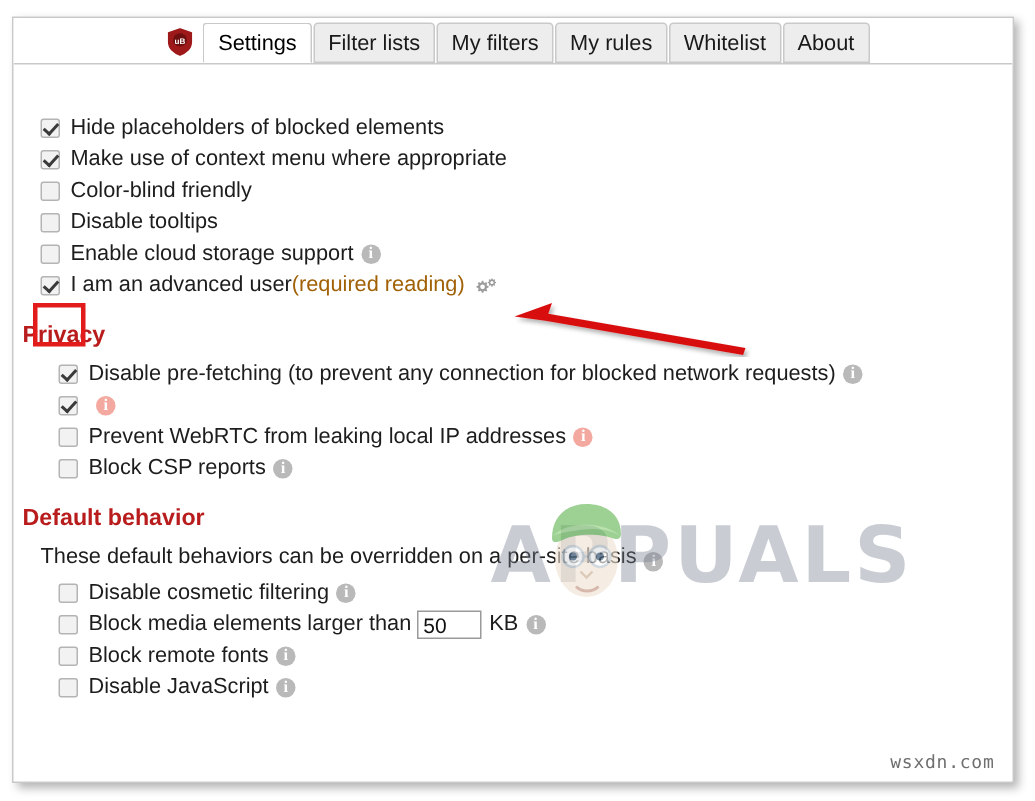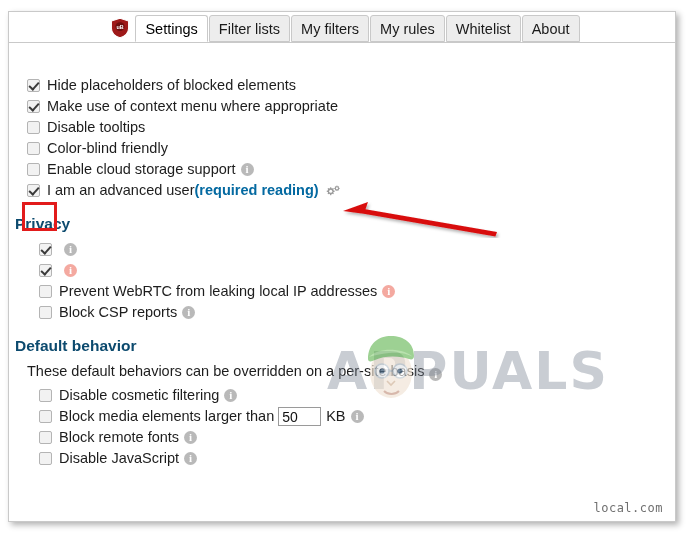--- a/index.html
+++ b/index.html
@@ -116,23 +116,22 @@
     width: 4px;
     height: 8px;
     border: solid #3a3a3a;
     border-width: 0 2px 2px 0;
     transform: rotate(42deg);
   }
 
   .lbl { color: #1d1d1d; }
 
   a.link {
-    color: #0369a1;
+    color: #a16207;
     text-decoration: none;
-    font-weight: bold;
   }
 
   
   .info {
     display: inline-block;
     width: 13px;
     height: 13px;
     min-width: 13px;
     border-radius: 50%;
     background: #b9b9b9;
@@ -152,21 +151,21 @@
     display: inline-block;
     margin-left: 6px;
     vertical-align: -3px;
     line-height: 0;
   }
 
   
   h2.section {
     font-size: 15.5px;
     font-weight: bold;
-    color: #0c4a6e;
+    color: #b91c1c;
     margin: 0;
     padding: 14px 0 6px 6px;
     line-height: 18px;
   }
 
   .note {
     font-size: 14.5px;
     color: #1d1d1d;
     padding: 1px 5px 4px 18px;
     line-height: 19px;
@@ -276,26 +275,26 @@
     </div>
 
 
     <div class="row">
       <span class="cb checked"></span>
       <span class="lbl">Make use of context menu where appropriate</span>
     </div>
 
     <div class="row">
       <span class="cb"></span>
+      <span class="lbl">Color-blind friendly</span>
+    </div>
+
+    <div class="row">
+      <span class="cb"></span>
       <span class="lbl">Disable tooltips</span>
-    </div>
-
-    <div class="row">
-      <span class="cb"></span>
-      <span class="lbl">Color-blind friendly</span>
     </div>
 
     <div class="row">
       <span class="cb"></span>
       <span class="lbl">Enable cloud storage support</span>
       <span class="info">i</span>
     </div>
 
     <div class="row">
       <span class="cb checked"></span>
@@ -310,20 +309,21 @@
             <circle cx="11.95" cy="4.36" r="1.05" fill="#ffffff"></circle>
           </g>
         </svg>
       </span>
     </div>
 
     <h2 class="section">Privacy</h2>
 
     <div class="row indent">
       <span class="cb checked"></span>
+      <span class="lbl">Disable pre-fetching (to prevent any connection for blocked network requests)</span>
       <span class="info">i</span>
     </div>
 
     <div class="row indent">
       <span class="cb checked"></span>
       <span class="info salmon">i</span>
     </div>
 
     <div class="row indent">
       <span class="cb"></span>
@@ -397,15 +397,15 @@
     <defs>
       <filter id="arrowshadow" x="-20%" y="-20%" width="150%" height="160%">
         <feDropShadow dx="1.6" dy="2.2" stdDeviation="1.4" flood-color="#000000" flood-opacity="0.30"></feDropShadow>
       </filter>
     </defs>
     <g filter="url(#arrowshadow)">
       <path d="M2 17 L27 8 L24.5 15.2 L156 38 L154.4 42.6 L22.6 19.8 Z" fill="#d80f0f"></path>
     </g>
   </svg>
 
-  <div id="wsxdn">local.com</div>
+  <div id="wsxdn">wsxdn.com</div>
 
 </div>
 
 </body></html>

